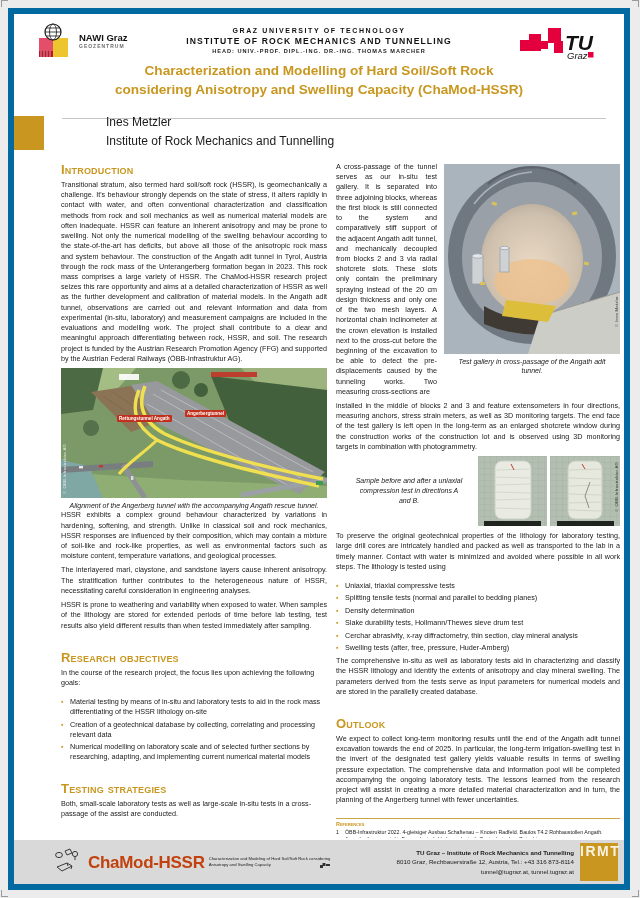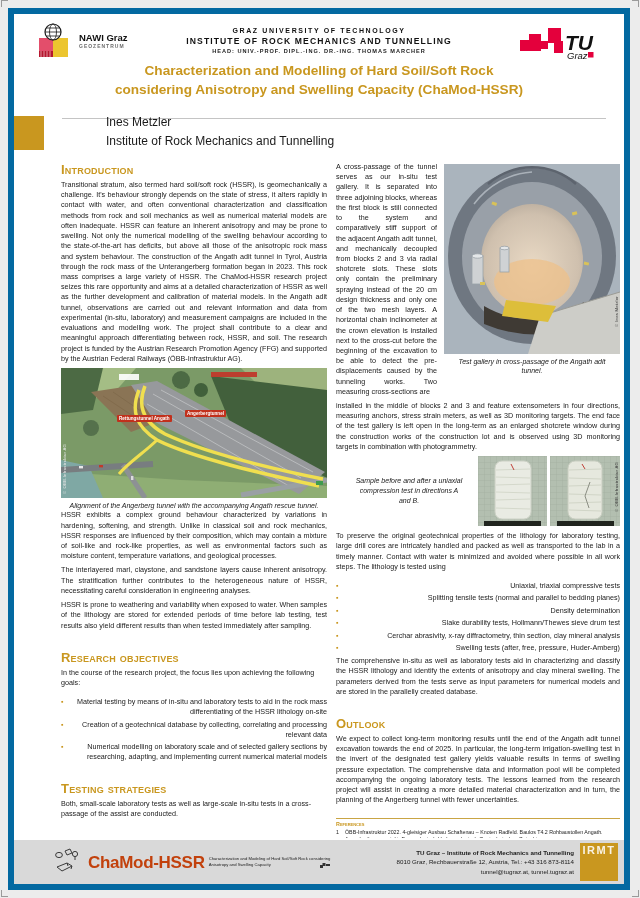--- a/index.html
+++ b/index.html
@@ -29,21 +29,21 @@
   .divider{position:absolute;left:48px;right:18px;top:104px;height:1px;background:#c4c4c4;}
   .author{position:absolute;left:48px;top:99px;font-size:12px;line-height:1.55;color:#1a1a1a;margin-left:44px;}
   
   .leftcol{position:absolute;left:47px;top:148px;width:266px;bottom:46px;overflow:hidden;}
   .rightcol{position:absolute;left:322px;top:148px;width:284px;bottom:46px;overflow:hidden;}
   .sec-h{color:var(--gold);font-weight:bold;font-size:13px;font-variant:small-caps;
     letter-spacing:.2px;margin:19px 0 3px;}
   .sec-h.first{margin-top:0;}
   p{margin:0 0 4px;font-size:7.2px;line-height:1.42;color:#1a1a1a;}
   .justify{text-align:justify;}
-  ul{list-style:none;margin:9px 0 3px;padding:0;text-align:right;}
+  ul{list-style:none;margin:9px 0 3px;padding:0;}
   li{position:relative;padding-left:9px;font-size:7.2px;line-height:1.38;margin:0 0 2.5px;color:#1a1a1a;}
   li::before{content:"▪";position:absolute;left:0;top:0;color:var(--gold);font-size:7px;}
   figure{margin:0;}
   .fig-cap{font-style:italic;font-size:7px;line-height:1.35;text-align:center;margin:3px 8px 0;color:#222;}
   .imgbox{position:relative;overflow:hidden;background:#ddd;}
   .credit-v{position:absolute;writing-mode:vertical-rl;transform:rotate(180deg);
     font-size:4.3px;color:#3c3c3c;letter-spacing:.2px;white-space:nowrap;}
   
   .aerial{width:266px;height:130px;margin-top:4px;}
   .aerial-label{position:absolute;background:var(--label_red);color:#fff;font-size:4.6px;
@@ -67,21 +67,21 @@
   .footer{position:absolute;left:0;right:0;bottom:0;height:44px;background:var(--band);
     display:flex;align-items:center;}
   .chamod{display:flex;align-items:center;margin-left:40px;gap:4px;}
   .chamod-title{font-size:17px;font-weight:bold;color:#c2410c;letter-spacing:-.3px;line-height:1;}
   .chamod-sub{font-size:4.2px;color:#222;line-height:1.5;display:flex;flex-direction:column;}
   .chamod-sub .l2{display:flex;justify-content:space-between;align-items:center;}
   .contact{margin-left:auto;text-align:right;font-size:6.2px;line-height:1.55;color:#1a1a1a;}
   .contact .b{font-weight:bold;}
   .irmt{width:38px;height:38px;background:var(--gold);margin:0 6px 0 6px;flex:none;
     text-align:center;}
-  .irmt-label{font-size:11px;font-weight:bold;letter-spacing:1.5px;color:rgba(255,255,255,.88);
+  .irmt-label{font-size:14px;font-weight:bold;letter-spacing:1.5px;color:rgba(255,255,255,.88);
     line-height:1.1;margin-top:1px;}
   svg text.digit{font-family:"DejaVu Sans Mono",monospace;font-weight:bold;font-style:italic;fill:#fff;}
 </style>
 </head>
 <body>
 
 <div class="page">
   <div class="cropmark cm-tl"></div>
   <div class="cropmark cm-tr"></div>
   <div class="cropmark cm-bl"></div>
@@ -196,21 +196,21 @@
 
       <p class="justify">HSSR exhibits a complex ground behaviour characterized by variations in hardening, softening, and strength. Unlike in classical soil and rock mechanics, HSSR responses are influenced by their composition, which may contain a mixture of soil-like and rock-like properties, as well as environmental factors such as moisture content, temperature variations, and geological processes.</p>
       <p class="justify">The interlayered marl, claystone, and sandstone layers cause inherent anisotropy. The stratification further contributes to the heterogeneous nature of HSSR, necessitating careful consideration in engineering analyses.</p>
       <p class="justify">HSSR is prone to weathering and variability when exposed to water. When samples of the lithology are stored for extended periods of time before lab testing, test results also yield different results than when tested immediately after sampling.</p>
 
       <div class="sec-h">Research objectives</div>
       <p>In the course of the research project, the focus lies upon achieving the following goals:</p>
       <ul>
         <li>Material testing by means of in-situ and laboratory tests to aid in the rock mass differentiating of the HSSR lithology on-site</li>
         <li>Creation of a geotechnical database by collecting, correlating and processing relevant data</li>
-        <li>Numerical modelling on laboratory scale and of selected gallery sections by researching, adapting, and implementing current numerical material models</li>
+        <li>Numerical modelling on laboratory scale and of selected further sections by researching, adapting, and implementing current numerical material models</li>
       </ul>
 
       <div class="sec-h">Testing strategies</div>
       <p>Both, small-scale laboratory tests as well as large-scale in-situ tests in a cross-passage of the assist are conducted.</p>
     </div>
 
     <div class="rightcol">
       <figure class="tunnel-fig">
         <div class="imgbox tunnel-box">
           <svg width="176" height="190" viewBox="0 0 176 190">

